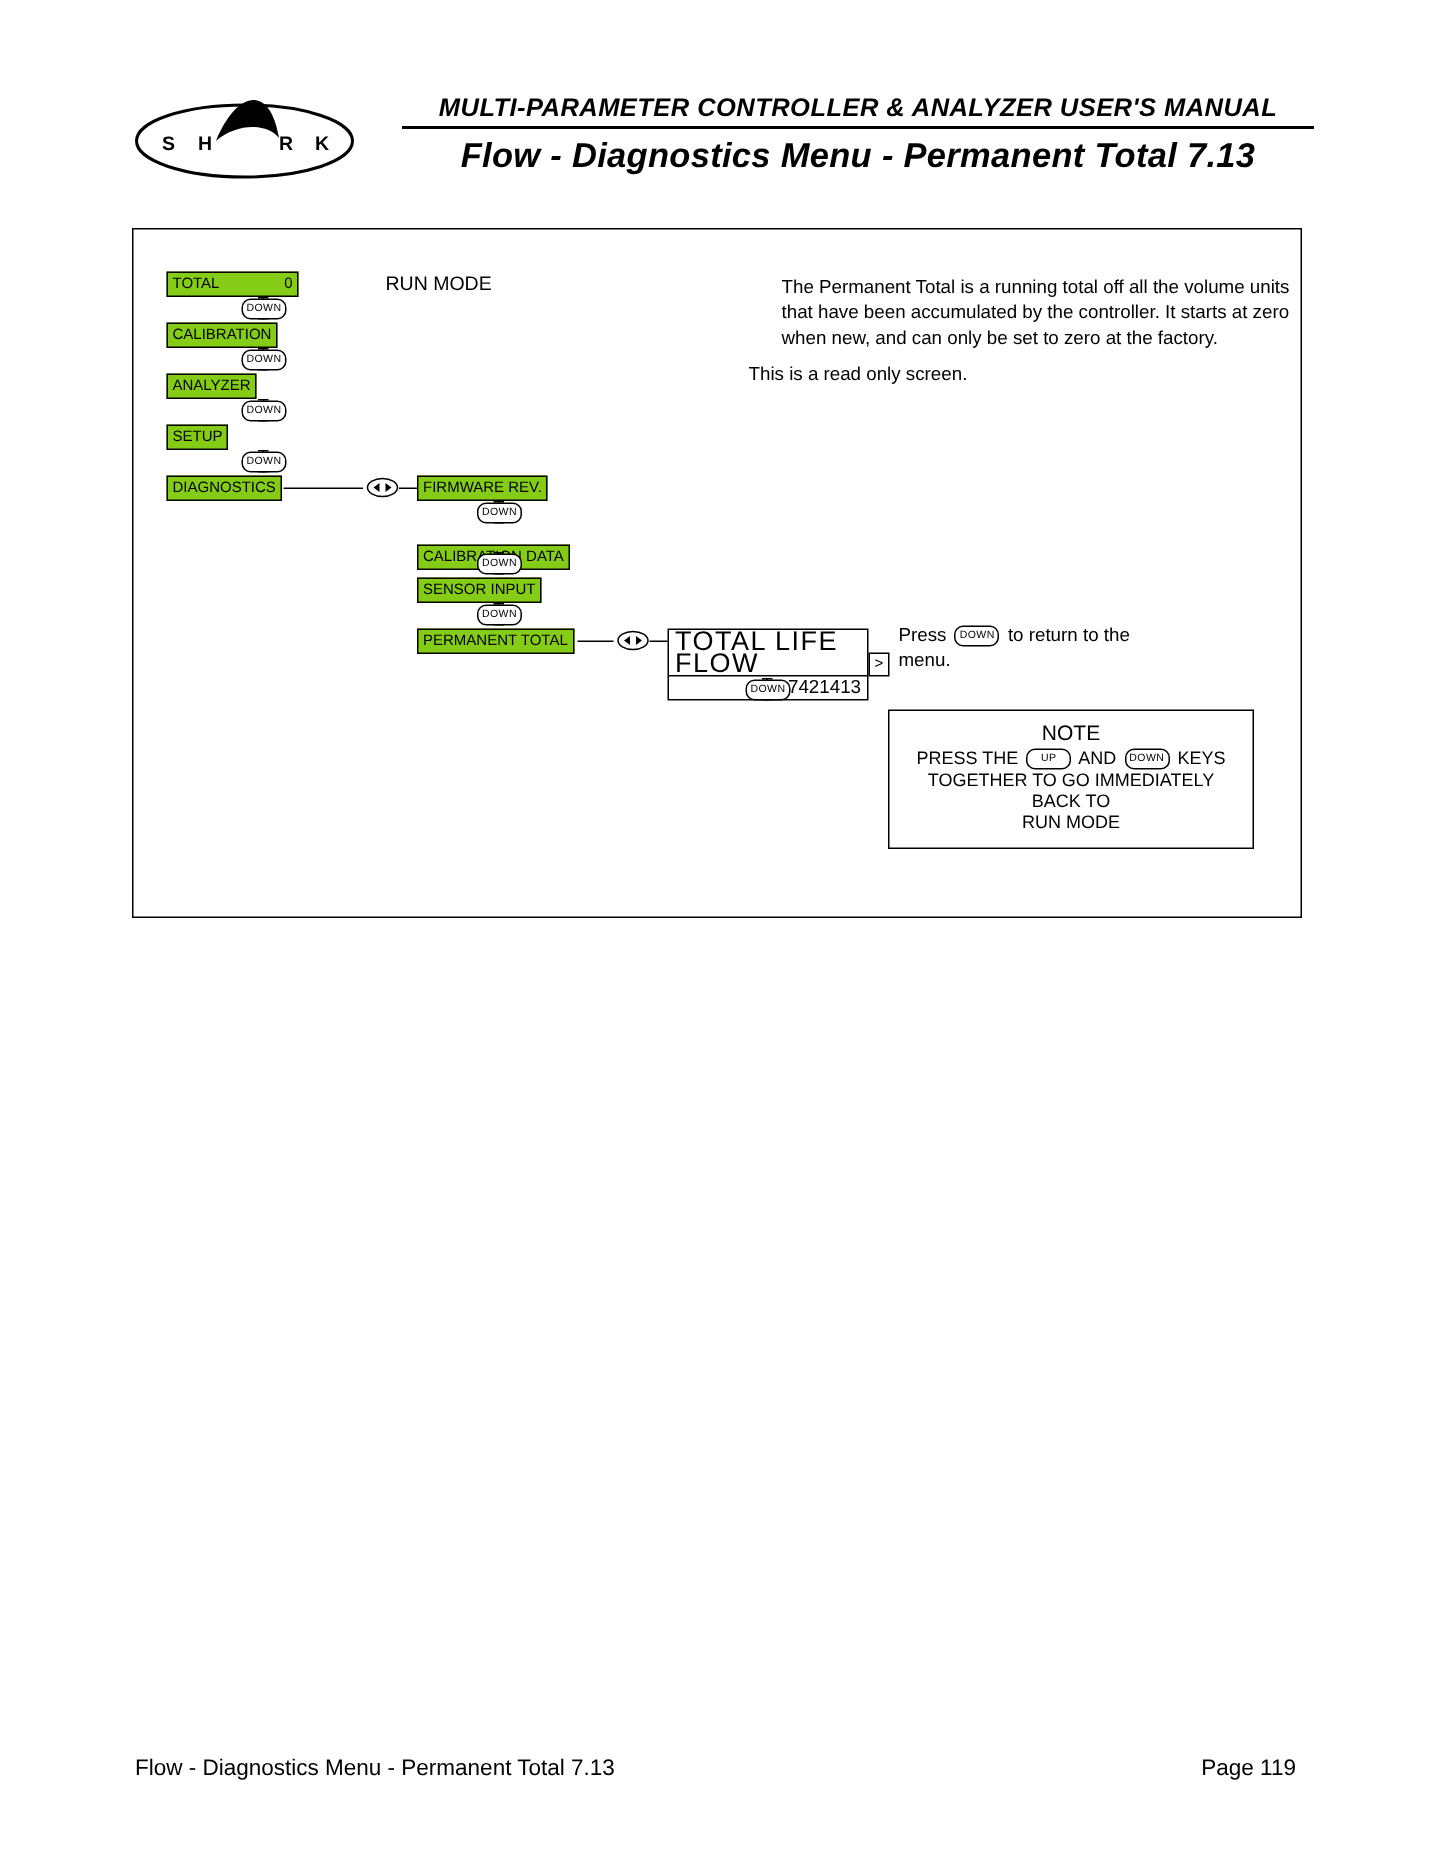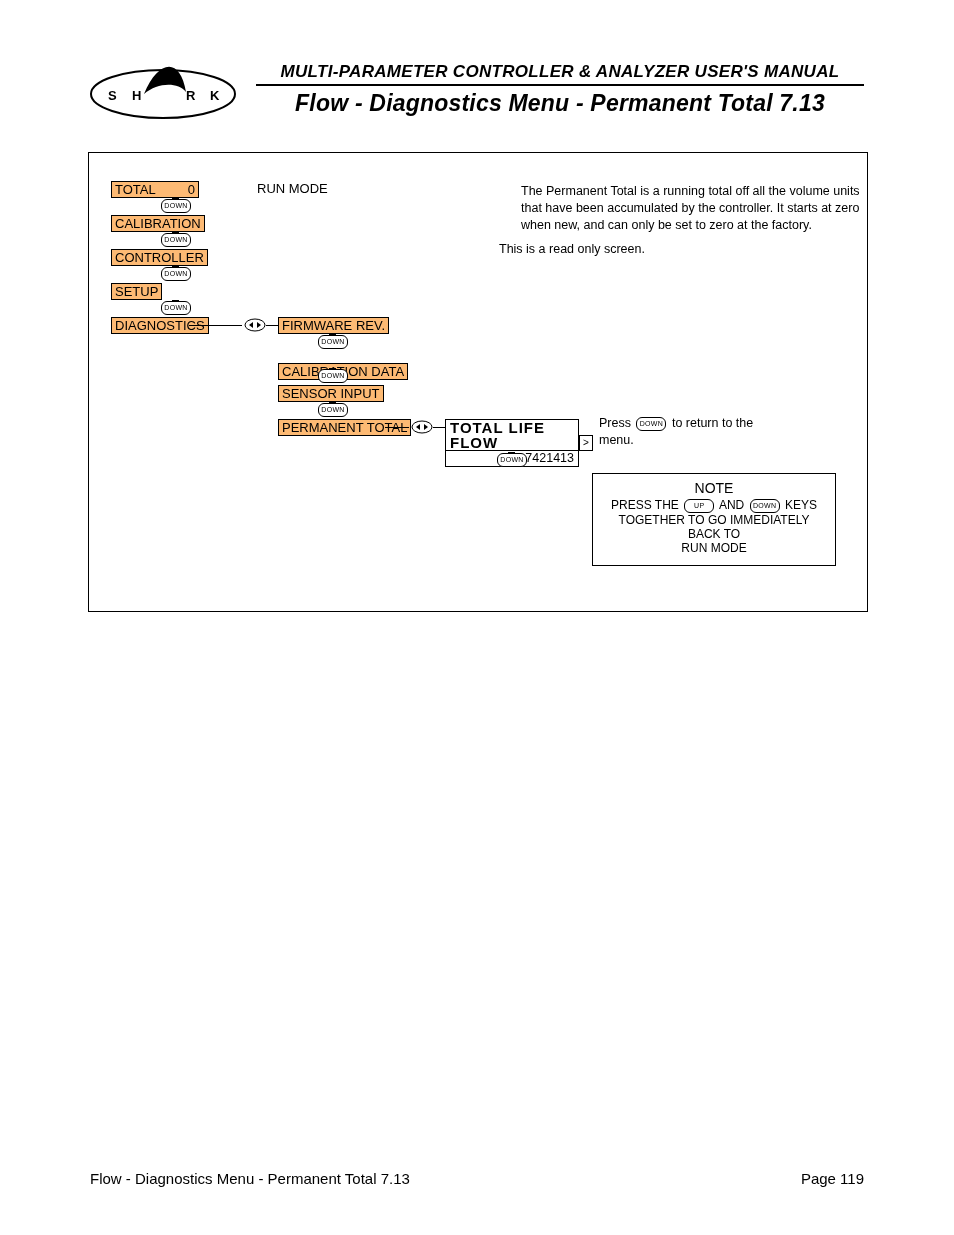--- a/index.html
+++ b/index.html
@@ -26,21 +26,21 @@
   }
   .logo {
     position: absolute;
     left: 0;
     top: 0;
     width: 150px;
     height: 68px;
   }
   .header-text {
     position: absolute;
-    left: 168px;
+    left: 180px;
     top: 10px;
     width: 608px;
     text-align: center;
   }
   .manual-title {
     font-weight: bold;
     font-style: italic;
     font-size: 17px;
     letter-spacing: 0.3px;
   }
@@ -66,25 +66,25 @@
     border: 1px solid #000;
     box-sizing: border-box;
   }
 
   
   .abs { position: absolute; }
   .menu-box {
     border: 1px solid #000;
     font-family: "Arial Narrow", Arial, sans-serif;
     font-stretch: condensed;
-    font-size: 13px;
+    font-size: 10px;
     padding: 0 3px;
     line-height: 15px;
     white-space: nowrap;
-    background: #fdba74;
+    background: #84cc16;
   }
   .small-label {
     font-family: "Arial Narrow", Arial, sans-serif;
     font-stretch: condensed;
     font-size: 13px;
     white-space: nowrap;
   }
   .desc {
     font-size: 12.5px;
     line-height: 1.35;
@@ -220,21 +220,21 @@
       <span>TOTAL</span>
       <span>0</span>
     </div>
     <div class="vconn" style="left:86px; top:45px; height:15px;"></div>
     <div class="pill" style="left:72px; top:46px;">DOWN</div>
 
     <div class="abs menu-box" style="left:22px; top:62px;">CALIBRATION</div>
     <div class="vconn" style="left:86px; top:79px; height:15px;"></div>
     <div class="pill" style="left:72px; top:80px;">DOWN</div>
 
-    <div class="abs menu-box" style="left:22px; top:96px;">CONTROLLER</div>
+    <div class="abs menu-box" style="left:22px; top:96px;">ANALYZER</div>
     <div class="vconn" style="left:86px; top:113px; height:15px;"></div>
     <div class="pill" style="left:72px; top:114px;">DOWN</div>
 
     <div class="abs menu-box" style="left:22px; top:130px;">SETUP</div>
     <div class="vconn" style="left:86px; top:147px; height:15px;"></div>
     <div class="pill" style="left:72px; top:148px;">DOWN</div>
 
     <div class="abs menu-box" style="left:22px; top:164px;">DIAGNOSTICS</div>
 
     <div class="abs small-label" style="left:168px; top:28px;">RUN MODE</div>
@@ -267,21 +267,21 @@
     <div class="lr" style="left:322px; top:267px;">
       <svg viewBox="0 0 22 14">
           <ellipse cx="11" cy="7" rx="10" ry="6" fill="none" stroke="#000"></ellipse>
           <polygon points="5,7 9,4 9,10" fill="#000"></polygon>
           <polygon points="17,7 13,4 13,10" fill="#000"></polygon>
         </svg>
     </div>
     <div class="hline" style="left:344px; top:274px; width:12px;"></div>
 
     <div class="abs" style="left:356px; top:266px; width:132px; border:1px solid #000;">
-      <div style="padding:0 4px; font-family:'Arial Narrow',Arial,sans-serif; font-stretch:condensed; font-size:15px; line-height:15px; letter-spacing:1px;font-weight:bold;">TOTAL  LIFE  FLOW</div>
+      <div style="padding:0 4px; font-family:'Arial Narrow',Arial,sans-serif; font-stretch:condensed; font-size:18px; line-height:15px; letter-spacing:1px;">TOTAL  LIFE  FLOW</div>
       <div style="border-top:1px solid #000; padding:0 4px; text-align:right; font-family:'Arial Narrow',Arial,sans-serif; font-stretch:condensed; font-size:12.5px; line-height:15px;">7421413</div>
     </div>
     <div class="gt" style="left:490px; top:282px;">&gt;</div>
     <div class="vconn" style="left:422px; top:299px; height:15px;"></div>
     <div class="pill" style="left:408px; top:300px;">DOWN</div>
 
     <div class="abs desc" style="left:410px; top:30px; width:340px;margin-left:22px;">The Permanent Total is a running total off all the volume units that have been accumulated by the controller. It starts at zero when new, and can only be set to zero at the factory.</div>
     <div class="abs desc" style="left:410px; top:88px; width:340px;">This is a read only screen.</div>
 
 

